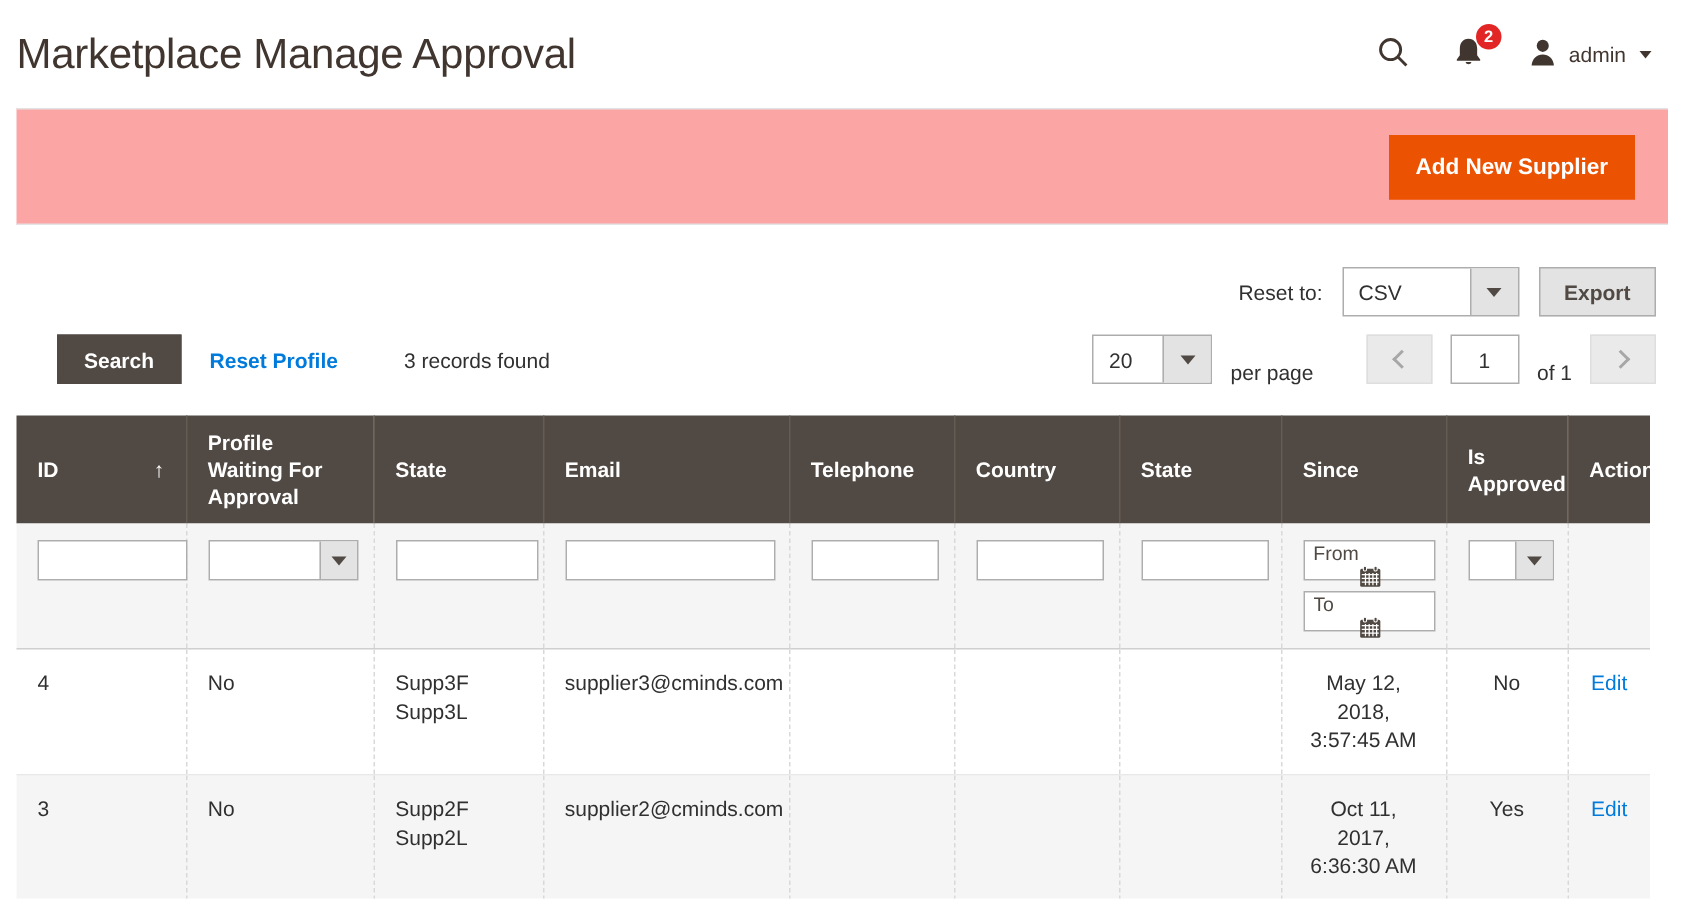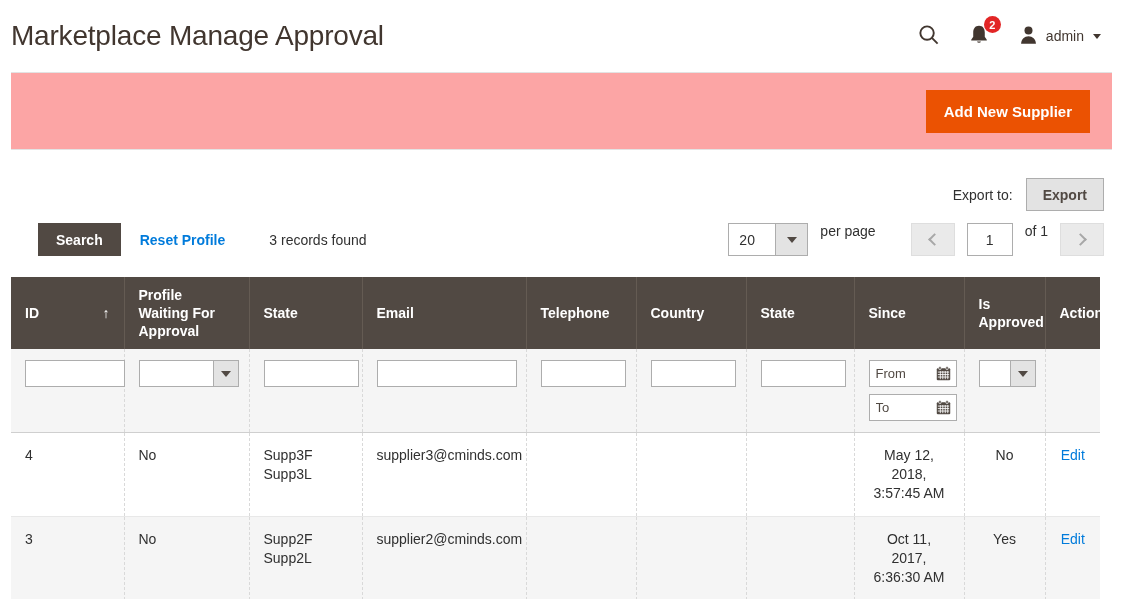--- a/index.html
+++ b/index.html
@@ -41,21 +41,21 @@
     font-size:14px; height:33px; padding:0 16px; cursor:pointer; font-family:inherit; }
 
   
   .toolbar-row { margin:12px 19px 0 11px; display:flex; align-items:center; justify-content:space-between; }
   .toolbar-left { display:flex; align-items:center; }
   .btn-search { background:#514943; border:1px solid #514943; color:#fff; font-weight:700;
     font-size:14px; height:33px; padding:0 17px; cursor:pointer; font-family:inherit;margin-left:27px; }
   .link { color:#007bdb; text-decoration:none; cursor:pointer; }
   .reset-filter { margin-left:19px; font-weight:600; }
   .records-found { margin-left:44px; color:#303030; }
-  .toolbar-right { display:flex; align-items:flex-start; gap:12px; }
+  .toolbar-right { display:flex; align-items:flex-end; gap:12px; }
   .per-page-select .sel-value { width:46px; }
   .pager-btn { width:44px; height:33px; background:#eaeaea; border:1px solid #dedede; cursor:default;
     display:flex; align-items:center; justify-content:center; }
   .chev { width:9px; height:9px; border-left:2px solid #a7a7a7; border-bottom:2px solid #a7a7a7; }
   .chev-left { transform:rotate(45deg); margin-left:3px; }
   .chev-right { transform:rotate(-135deg); margin-right:3px; }
   .prev-btn { margin-left:23px; }
   .page-input { width:46px; height:33px; border:1px solid #adadad; text-align:center; font-size:14px;
     font-family:inherit; color:#303030; }
   .of-label { color:#303030; }
@@ -78,21 +78,21 @@
   td.center, .grid .center { text-align:center; }
   .filter-input { height:27px; border:1px solid #adadad; background:#fff; padding:0 6px; font-size:13px;
     font-family:inherit; color:#303030; width:100%; }
   .filter-input::placeholder { color:#514943; opacity:1; }
   .filter-select { height:27px; }
   .filter-select .sel-value { flex:1; padding:0 6px; }
   .filter-select .sel-arrow { width:25px; }
   .w-full { width:100%; }
   .date-stack { display:flex; flex-direction:column; gap:7px; width:88px; }
   .date-field { display:flex; align-items:center; border:1px solid #adadad; background:#fff; height:27px;
-    padding:0 4px 0 6px; }
+    padding:0 4px 0 6px;flex-direction:column; }
   .date-field input { border:none; outline:none; width:100%; min-width:0; font-size:13px;
     font-family:inherit; color:#303030; background:transparent; }
   .date-field input::placeholder { color:#514943; opacity:1; }
   .cal-btn { background:none; border:none; padding:0; cursor:pointer; display:flex; }
   .approved-select { width:57px; }
 </style>
 </head>
 <body>
 
 <header class="page-header">
@@ -126,21 +126,27 @@
       <span class="caret-down"></span>
     </div>
   </div>
 </header>
 
 <div class="actions-band">
   <button class="btn-primary">Add New Supplier</button>
 </div>
 
 <div class="export-row">
-  <span class="export-label">Export to:</span>
+  <span class="export-label">Reset to:</span>
+  <div class="fake-select" style="width:118px;">
+    <span class="sel-value" style="flex:1;">CSV</span>
+    <span class="sel-arrow">
+        <span class="tri-down"></span>
+      </span>
+  </div>
   <button class="btn-secondary">Export</button>
 </div>
 
 <div class="toolbar-row">
   <div class="toolbar-left">
     <button class="btn-search">Search</button>
     <a class="link reset-filter">Reset Profile</a>
     <span class="records-found">3 records found</span>
   </div>
   <div class="toolbar-right">

